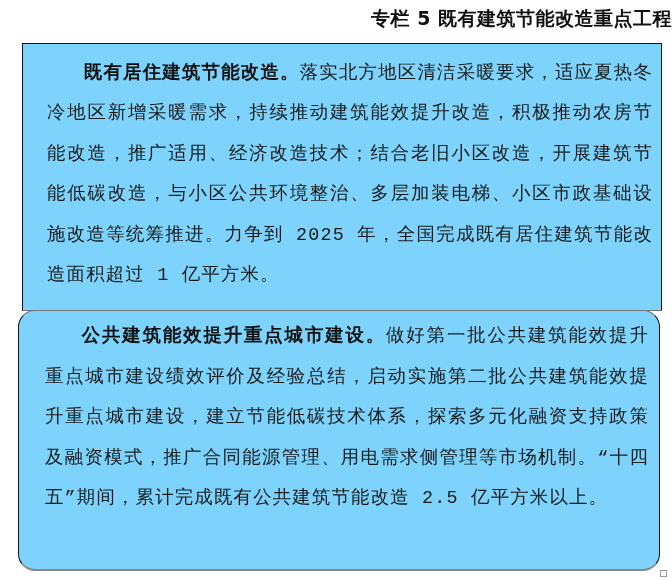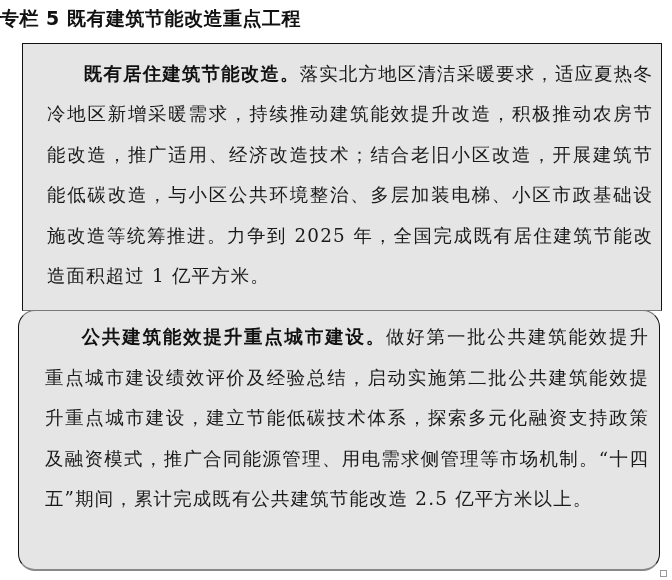--- a/index.html
+++ b/index.html
@@ -3,26 +3,26 @@
   <meta charset="utf-8">
   <style>
     html, body { margin: 0; padding: 0; background: #ffffff; }
     body {
       width: 672px; height: 580px; position: relative; overflow: hidden;
       font-family: "DejaVu Serif", "Liberation Serif", serif;
       color: #1a1a1a;
     }
     .title {
       position: absolute; left: 0; top: 6px; width: 672px;
-      text-align: left; font-family: "DejaVu Sans", "Liberation Sans", sans-serif;
+      text-align: right; font-family: "DejaVu Sans", "Liberation Sans", sans-serif;
       font-size: 19px; font-weight: bold; color: #111; letter-spacing: 0.5px;
     }
     .box {
       position: absolute; box-sizing: border-box;
-      border: 1.5px solid #111; background: #e5e5e5;
+      border: 1.5px solid #111; background: #7dd3fc; font-family: Liberation Mono, monospace;
     }
     .box1 { left: 22px; top: 43px; width: 640px; height: 268px; border-bottom-color: #777; }
     .box2 { left: 18px; top: 310px; width: 642px; height: 261px; border-top-color: #777; border-bottom: 2px solid #888; border-radius: 17px; }
     .para {
       position: absolute; left: 24px; right: 8px; top: 10px;
       font-size: 18.4px; line-height: 40.4px; text-align: justify;
       text-indent: 2em; letter-spacing: 1.2px;
     }
     .box2 .para { left: 26px; right: 10px; top: 6px; line-height: 40.6px; }
     .lead { font-weight: bold; color: #111; }

